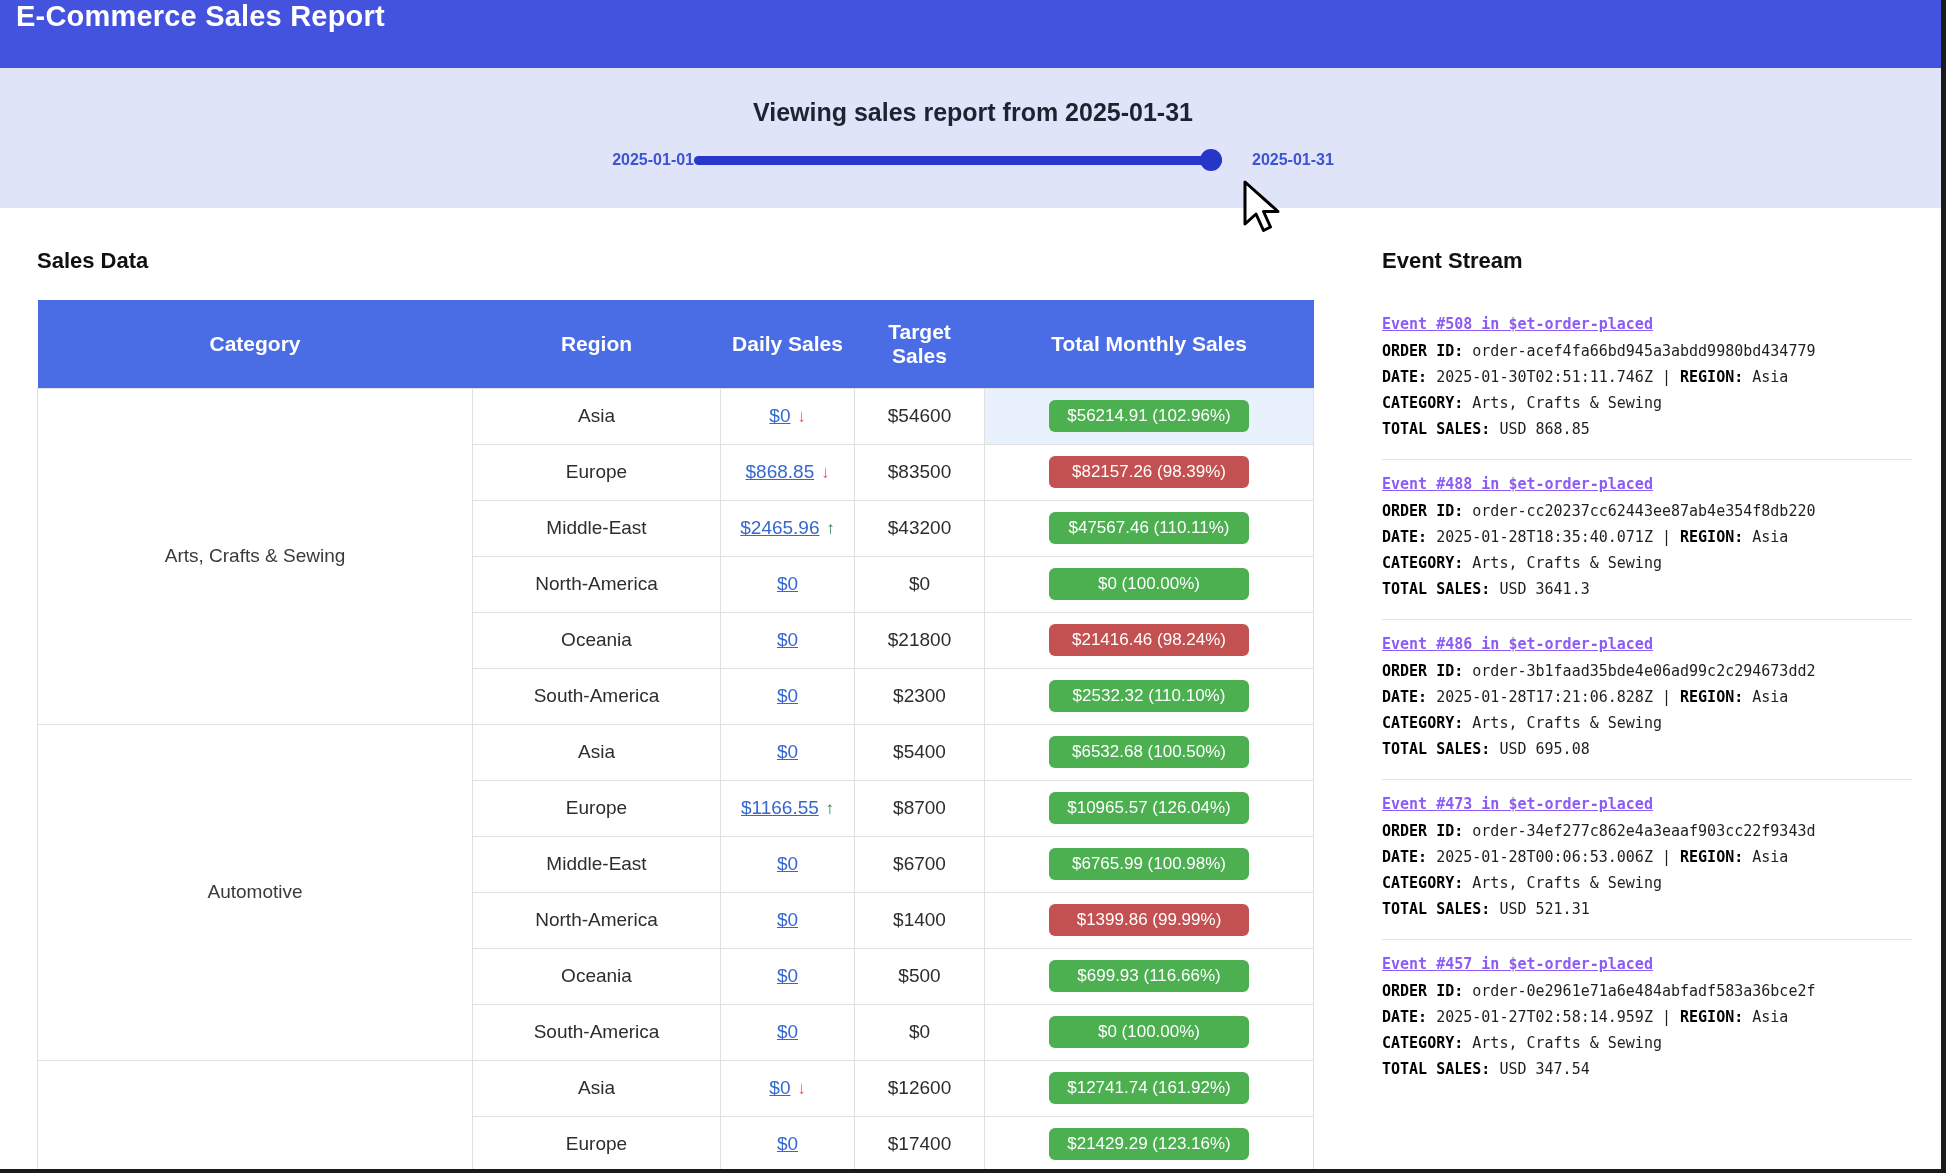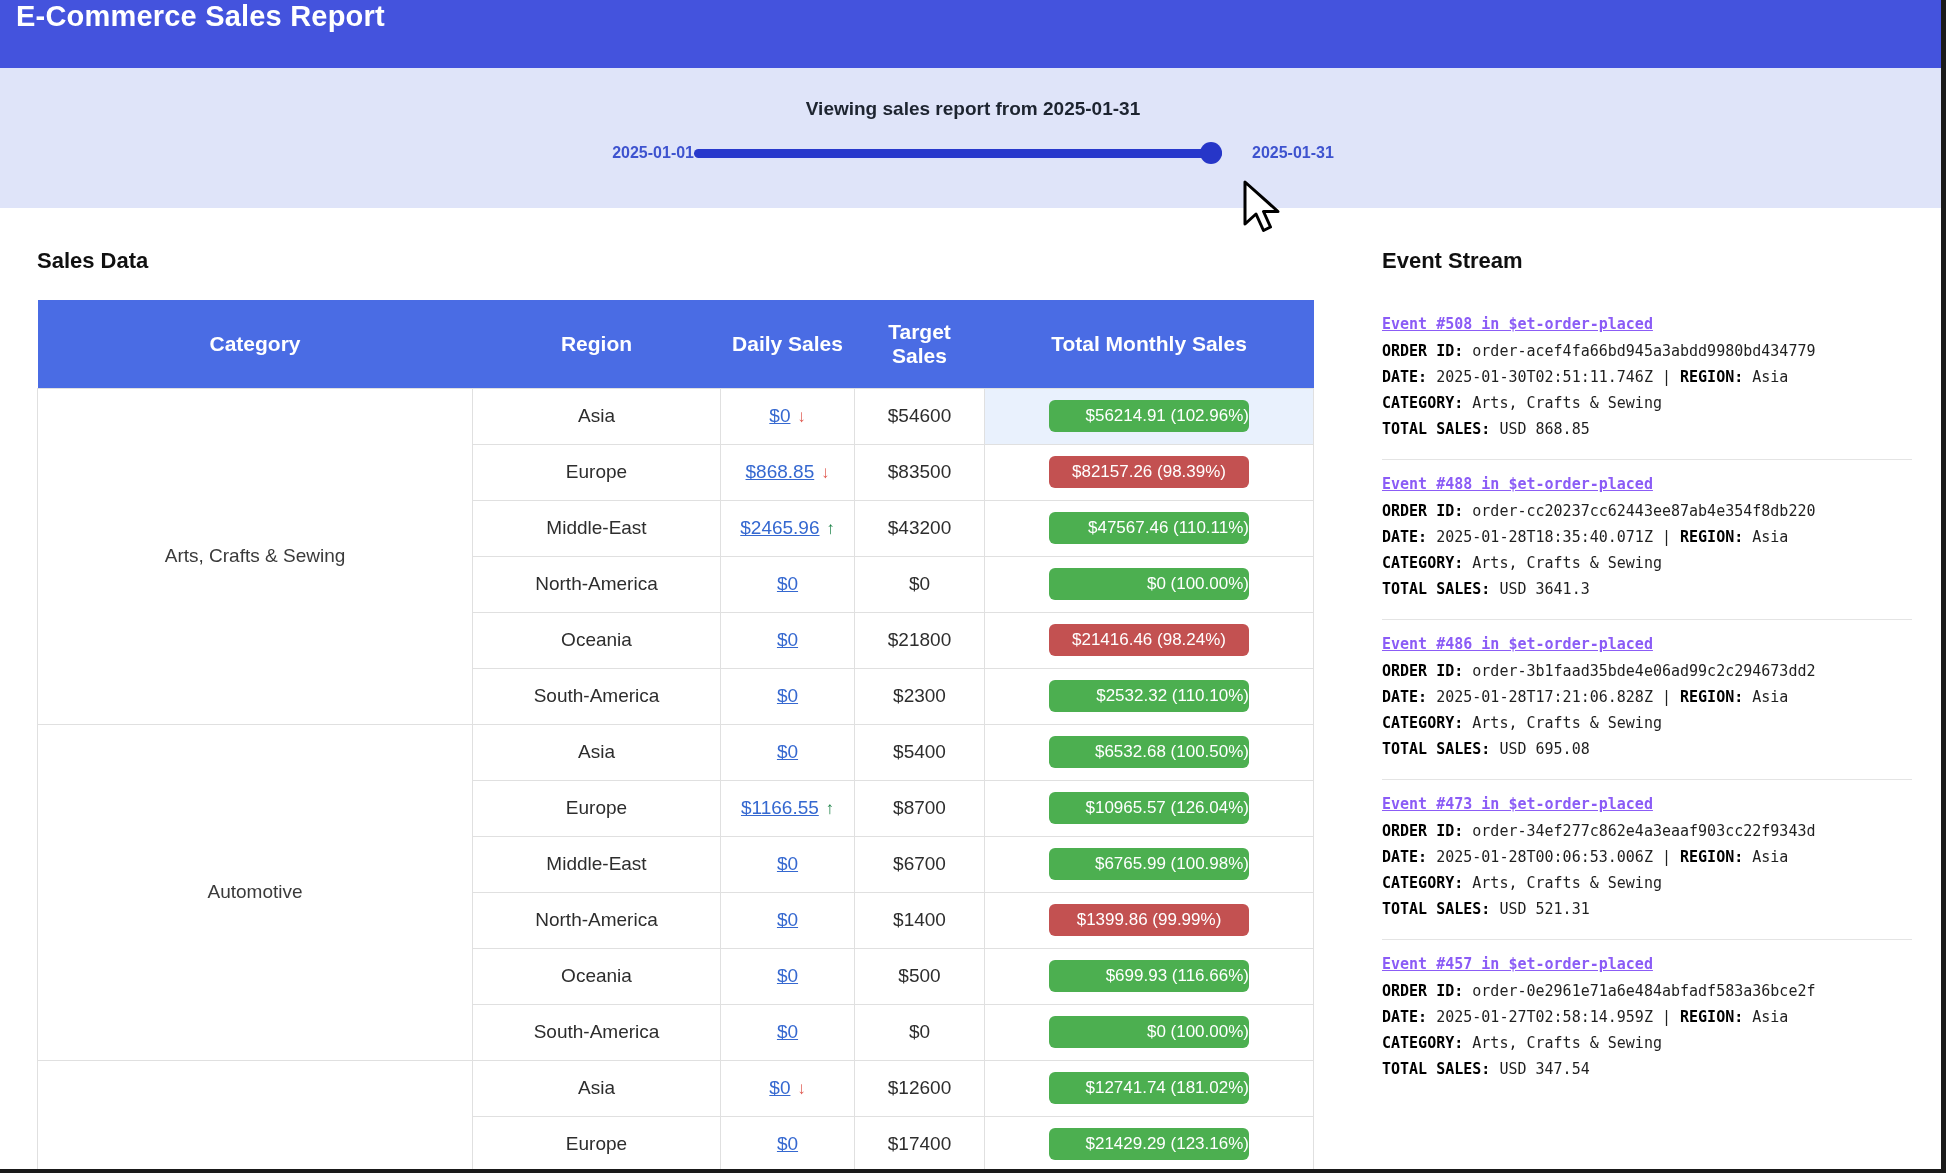--- a/index.html
+++ b/index.html
@@ -8,21 +8,21 @@
     width:1946px; height:1173px; overflow:hidden; position:relative;
     background:#ffffff; font-family:"Liberation Sans", sans-serif;
   }
 
   
   .top-bar { height:68px; background:#4453dd; display:flex; align-items:flex-start; padding:0 16px; }
   .top-bar h1 { margin:0; color:#ffffff; font-size:29px; font-weight:bold; letter-spacing:0.2px; }
 
   
   .slider-section { height:140px; background:#dfe4f9; padding-top:30px; }
-  .slider-title { text-align:center; font-size:19px; font-weight:bold; color:#1d2430; }
+  .slider-title { text-align:center; font-size:25px; font-weight:bold; color:#1d2430; }
   .slider-row { display:flex; align-items:center; justify-content:center; margin-top:24px; }
   .slider-label { color:#3e53cf; font-weight:bold; font-size:16px; }
   .slider-label.left { }
   .slider-label.right { margin-left:30px; }
   .slider-track { position:relative; width:528px; height:9px; background:#2838cc; border-radius:6px; }
   .slider-handle { position:absolute; top:50%; transform:translate(-50%,-50%); width:22px; height:22px;
     border-radius:50%; background:#2636c8; }
 
   .cursor { position:absolute; left:1232px; top:176px; width:48px; height:58px; z-index:20; }
 
@@ -36,21 +36,21 @@
   tbody td { border:1px solid #e0e0e0; text-align:center; vertical-align:middle;
     height:56px; font-size:19px; color:#2d2d2d; padding:0 6px; background:#ffffff; }
   td.cat-cell { color:#3a3a3a; }
   a.daily-link { color:#3568d0; text-decoration:underline; cursor:pointer; }
   .arrow { font-size:17px; margin-left:2px; }
   .arrow.down { color:#e05b52; }
   .arrow.up { color:#1d8348; }
   td.total-cell.hl { background:#e9f1fd; }
   .badge { display:inline-block; width:200px; padding:6px 0; border-radius:6px;
     color:#ffffff; font-size:17px; text-align:center; }
-  .badge.green { background:#4caf50;text-align:right; }
+  .badge.green { background:#4caf50; }
   .badge.red { background:#c35151; }
 
   
   .event-panel { width:530px; margin-left:68px; }
   .event { padding:15px 0 17px 0; }
   .event + .event { border-top:1px solid #e4e4e4; }
   .ev-title { display:inline-block; font-family:"DejaVu Sans Mono", monospace; font-size:15px;
     font-weight:bold; color:#8b5cf6; text-decoration:underline; margin-bottom:5px; cursor:pointer; }
   .ev-line { font-family:"DejaVu Sans Mono", monospace; font-size:15px; line-height:26px; color:#1f1f1f; }
   .ev-label { font-weight:bold; color:#000000; }
@@ -179,21 +179,21 @@
               <td class="region-cell">South-America</td>
               <td class="daily-cell"><a class="daily-link">$0</a></td>
               <td class="target-cell">$0</td>
               <td class="total-cell"><span class="badge green">$0 (100.00%)</span></td>
             </tr>
             <tr>
               <td class="cat-cell" rowspan="2"></td>
               <td class="region-cell">Asia</td>
               <td class="daily-cell"><a class="daily-link">$0</a><span class="arrow down"> ↓</span></td>
               <td class="target-cell">$12600</td>
-              <td class="total-cell"><span class="badge green">$12741.74 (181.02%)</span></td>
+              <td class="total-cell"><span class="badge green">$12741.74 (161.92%)</span></td>
             </tr>
             <tr>
               <td class="region-cell">Europe</td>
               <td class="daily-cell"><a class="daily-link">$0</a></td>
               <td class="target-cell">$17400</td>
               <td class="total-cell"><span class="badge green">$21429.29 (123.16%)</span></td>
             </tr>
           </tbody>
       </table>
     </section>

